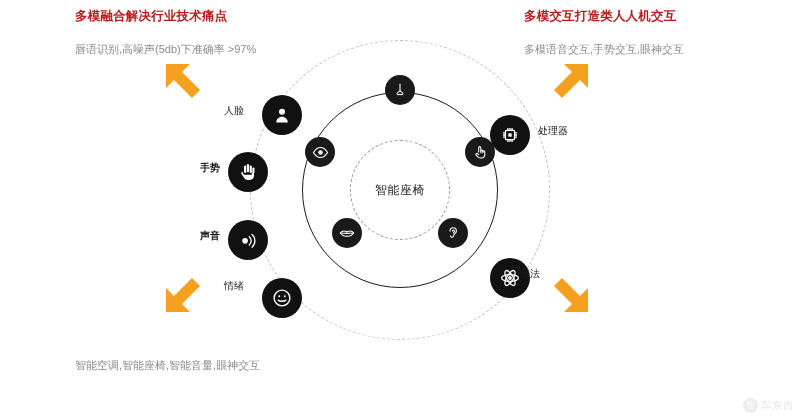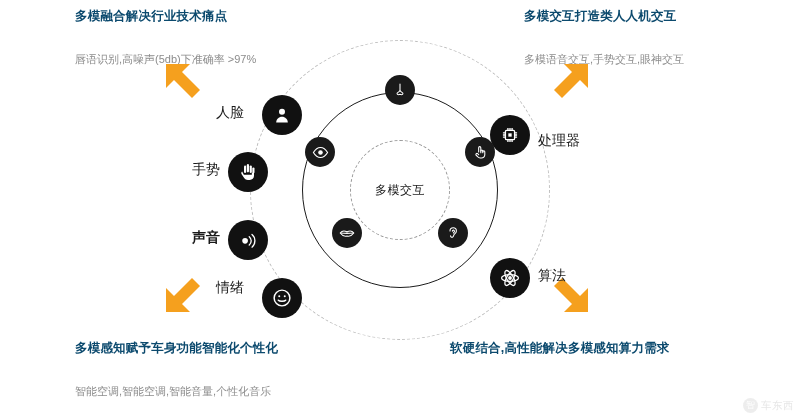--- a/index.html
+++ b/index.html
@@ -22,26 +22,26 @@
   }
 
   
   .corner {
     position: absolute;
     width: 300px;
   }
   .corner .headline {
     font-size: 12.5px;
     font-weight: bold;
-    color: #0c4a6e;
+    color: #b91c1c;
     letter-spacing: 0.2px;
     line-height: 1.3;
   }
   .corner .sub {
-    margin-top: 27px;
+    margin-top: 17px;
     font-size: 11px;
     color: #8c8c8c;
     line-height: 1.55;
     font-weight: normal;
   }
   .corner.tl { left: 75px; top: 8px; }
   .corner.tr { left: 524px; top: 8px; }
   .corner.bl { left: 75px; top: 340px; }
   .corner.br { left: 450px; top: 340px; }
 
@@ -110,21 +110,21 @@
   }
   .node.small {
     width: 30px; height: 30px;
     background: #1a1a1a;
   }
   .node svg { display: block; }
 
   
   .node-label {
     position: absolute;
-    font-size: 14px;
+    font-size: 10px;
     color: #1a1a1a;
     white-space: nowrap;
   }
   .node-label.right-side { text-align: left; }
   .node-label.left-side  { text-align: right; }
 
   
   .watermark {
     position: absolute;
     right: 6px;
@@ -159,26 +159,24 @@
     <div class="headline">多模融合解决行业技术痛点</div>
     <div class="sub">唇语识别,高噪声(5db)下准确率 &gt;97%</div>
   </div>
 
   <div class="corner tr">
     <div class="headline">多模交互打造类人人机交互</div>
     <div class="sub">多模语音交互,手势交互,眼神交互</div>
   </div>
 
   <div class="corner bl">
-    <div class="headline">多模感知赋予车身功能智能化个性化</div>
-    <div class="sub">智能空调,智能空调,智能音量,个性化音乐</div>
+    <div class="sub">智能空调,智能座椅,智能音量,眼神交互</div>
   </div>
 
   <div class="corner br" style="width:280px;">
-    <div class="headline">软硬结合,高性能解决多模感知算力需求</div>
   </div>
 
   <div class="arrow" style="left:160px; top:58px;">
     <svg width="46" height="46" viewBox="0 0 46 46">
       <path d="M6 6 L30 6 L22 14 L40 32 L32 40 L14 22 L6 30 Z" fill="#F5A01E"></path>
     </svg>
   </div>
   <div class="arrow" style="left:548px; top:58px;">
     <svg width="46" height="46" viewBox="0 0 46 46">
       <path d="M40 6 L16 6 L24 14 L6 32 L14 40 L32 22 L40 30 Z" fill="#F5A01E"></path>
@@ -194,21 +192,21 @@
       <path d="M40 40 L16 40 L24 32 L6 14 L14 6 L32 24 L40 16 Z" fill="#F5A01E"></path>
     </svg>
   </div>
 
   <div class="diagram">
 
     <div class="ring outer"></div>
     <div class="ring mid"></div>
     <div class="ring inner"></div>
 
-    <div class="center-label">多模交互</div>
+    <div class="center-label">智能座椅</div>
 
     <div class="node small" style="left:135px; top:35px;">
       <span>
         <svg width="16" height="16" viewBox="0 0 24 24" fill="none" stroke="#ffffff" stroke-width="1.6" stroke-linecap="round">
           <path d="M12 3 L12 12 C12 14 10 15 8.5 16 C7 17 7.5 19 9.5 19 C10.5 19 11 18.6 12 18.6 C13 18.6 13.5 19 14.5 19 C16.5 19 17 17 15.5 16 C14 15 12 14 12 12"></path>
         </svg>
       </span>
     </div>
 
     <div class="node small" style="left:55px; top:97px;">
@@ -262,21 +260,21 @@
       <span>
         <svg width="20" height="20" viewBox="0 0 24 24" fill="#ffffff">
           <rect x="10.6" y="2.5" width="2.6" height="10" rx="1.3"></rect>
           <rect x="7.2" y="4.2" width="2.6" height="9" rx="1.3"></rect>
           <rect x="14" y="4.2" width="2.6" height="9" rx="1.3"></rect>
           <rect x="17.2" y="6.5" width="2.6" height="7" rx="1.3"></rect>
           <path d="M5 11.5 c-1.2 0.6 -1.4 2 -0.6 3.2 l3 4.4 c1 1.5 2.6 2.4 4.4 2.4 h2.2 c3 0 5.2 -2 5.2 -5 v-3.5 h-2.6 v2.2 h-9.6 z"></path>
         </svg>
       </span>
     </div>
-    <div class="node-label left-side" style="left:-108px; top:121px; width:78px;">手势</div>
+    <div class="node-label left-side" style="left:-108px; top:121px; width:78px;font-weight:bold;">手势</div>
 
     <div class="node big" style="left:-22px; top:180px;">
       <span>
         <svg width="20" height="20" viewBox="0 0 24 24" fill="none" stroke="#ffffff" stroke-width="1.6" stroke-linecap="round">
           <circle cx="8.5" cy="13" r="3.4" fill="#ffffff" stroke="none"></circle>
           <path d="M13.5 8 a6.5 6.5 0 0 1 0 10"></path>
           <path d="M16.8 5.4 a10 10 0 0 1 0 15.2"></path>
         </svg>
       </span>
     </div>
@@ -296,33 +294,33 @@
 
     <div class="node big" style="left:240px; top:75px;">
       <span>
         <svg width="20" height="20" viewBox="0 0 24 24" fill="none" stroke="#ffffff" stroke-width="1.6">
           <rect x="6.5" y="6.5" width="11" height="11" rx="1.4"></rect>
           <rect x="10" y="10" width="4" height="4" fill="#ffffff" stroke="none"></rect>
           <path d="M9.5 6.5 V3.5 M12 6.5 V3.5 M14.5 6.5 V3.5 M9.5 17.5 V20.5 M12 17.5 V20.5 M14.5 17.5 V20.5 M6.5 9.5 H3.5 M6.5 12 H3.5 M6.5 14.5 H3.5 M17.5 9.5 H20.5 M17.5 12 H20.5 M17.5 14.5 H20.5"></path>
         </svg>
       </span>
     </div>
-    <div class="node-label right-side" style="left:288px; top:92px;">处理器</div>
+    <div class="node-label right-side" style="left:288px; top:84px;">处理器</div>
 
     <div class="node big" style="left:240px; top:218px;">
       <span>
         <svg width="22" height="22" viewBox="0 0 24 24" fill="none" stroke="#ffffff" stroke-width="1.4">
           <circle cx="12" cy="12" r="2.1" fill="#ffffff" stroke="none"></circle>
           <ellipse cx="12" cy="12" rx="9.2" ry="3.6"></ellipse>
           <ellipse cx="12" cy="12" rx="9.2" ry="3.6" transform="rotate(60 12 12)"></ellipse>
           <ellipse cx="12" cy="12" rx="9.2" ry="3.6" transform="rotate(120 12 12)"></ellipse>
         </svg>
       </span>
     </div>
-    <div class="node-label right-side" style="left:288px; top:227px;">算法</div>
+    <div class="node-label right-side" style="left:270px; top:227px;">算法</div>
 
   </div>
 
   <div class="watermark">
     <div class="wm-mark">智</div>
     <div class="wm-text">车东西</div>
   </div>
 
 </div>
 

